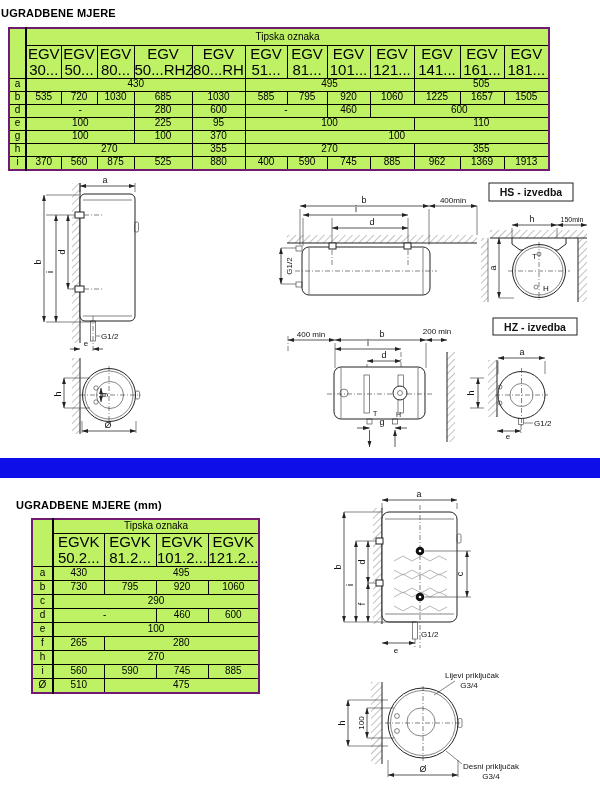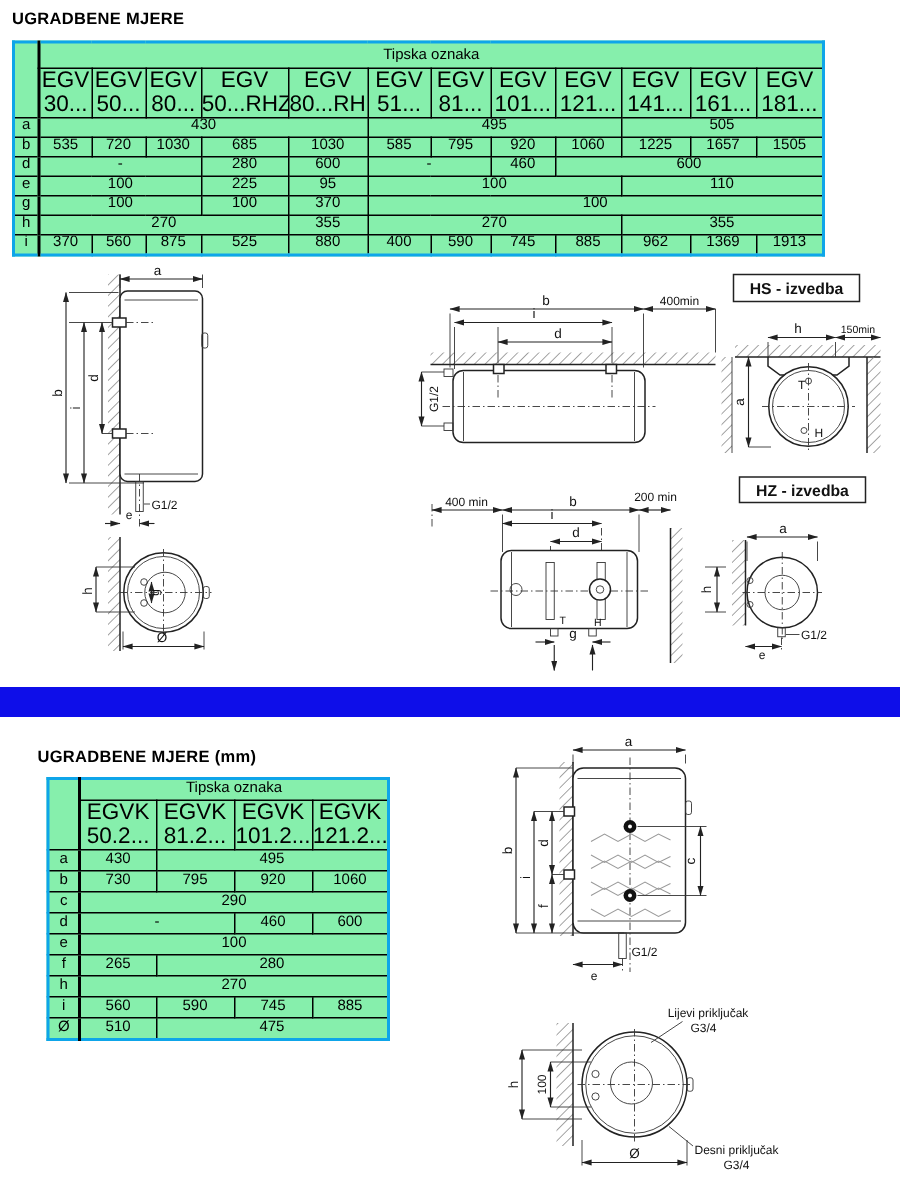--- a/index.html
+++ b/index.html
@@ -1,20 +1,20 @@
 <!DOCTYPE html>
 <html><head>
 <meta charset="utf-8">
 <style>
   html,body{margin:0;padding:0;background:#fff}
   .page{position:relative;width:600px;height:793px;background:#fff;overflow:hidden;
         font-family:"Liberation Sans",sans-serif;color:#000}
   .t-title{position:absolute;font-size:11px;font-weight:bold;letter-spacing:.2px;white-space:nowrap}
   table.dim-table{position:absolute;border-collapse:collapse;table-layout:fixed;
-        font-family:"Liberation Sans",sans-serif;font-size:10px;border:2px solid #0ea5e9;background:#86efac}
+        font-family:"Liberation Sans",sans-serif;font-size:10px;border:2px solid #701a75;background:#bef264}
   table.dim-table td{border:1px solid #000;text-align:center;vertical-align:middle;
         padding:0;height:12px;line-height:1.05;overflow:hidden;white-space:nowrap}
   table.dim-table td.corner,table.dim-table td.rowl{border-right:2px solid #000}
   table.dim-table tr.hdr1 td{height:16px;font-size:10px}
   table.dim-table tr.hdr2 td{height:25px;font-size:15px}
   table#tbl2 td{height:13px}
   .band{position:absolute;left:0;top:458px;width:600px;height:20px}
   svg.diag{position:absolute}
   svg text{font-family:"Liberation Sans",sans-serif;font-size:9px;fill:#111}
   svg text.sm{font-size:8px}
@@ -25,21 +25,21 @@
   .tn{stroke:#333;stroke-width:.6;fill:none}
   .dim{stroke:#222;stroke-width:.75;fill:none}
   .dsh{stroke-dasharray:5 2 1 2}
   .coil{stroke:#9a9a9a;stroke-width:.7;fill:none}
 </style>
 </head>
 <body>
 
 <div class="page">
 
-  <div class="t-title" style="left:8px;top:7px">UGRADBENE MJERE</div>
+  <div class="t-title" style="left:1px;top:7px">UGRADBENE MJERE</div>
   <table class="dim-table" id="tbl1" style="left:8px;top:27px;width:540px">
       <colgroup>
         <col style="width:17px">
         <col style="width:35px">
         <col style="width:36px">
         <col style="width:37px">
         <col style="width:58px">
         <col style="width:53px">
         <col style="width:42px">
         <col style="width:40px">
@@ -328,21 +328,21 @@
       <line x1="524" y1="423" x2="533" y2="423" class="tn"></line>
       <text x="534" y="426" class="sm">G1/2</text>
       <line x1="521" y1="425" x2="521" y2="434" class="tn dsh"></line>
       <line x1="497" y1="431" x2="521" y2="431" class="dim" marker-start="url(#ar)" marker-end="url(#ar)"></line>
       <text x="508" y="439" text-anchor="middle" class="sm">e</text>
     </g>
   </svg>
 
   <div class="band" style="background-color: rgb(14, 14, 233);"></div>
 
-  <div class="t-title" style="left:25px;top:499px">UGRADBENE MJERE (mm)</div>
+  <div class="t-title" style="left:16px;top:499px">UGRADBENE MJERE (mm)</div>
   <table class="dim-table" id="tbl2" style="left:31px;top:518px;width:226px">
       <colgroup>
         <col style="width:21px">
         <col style="width:51px">
         <col style="width:52px">
         <col style="width:52px">
         <col style="width:51px">
       </colgroup>
       <tbody>
         <tr class="hdr1">

